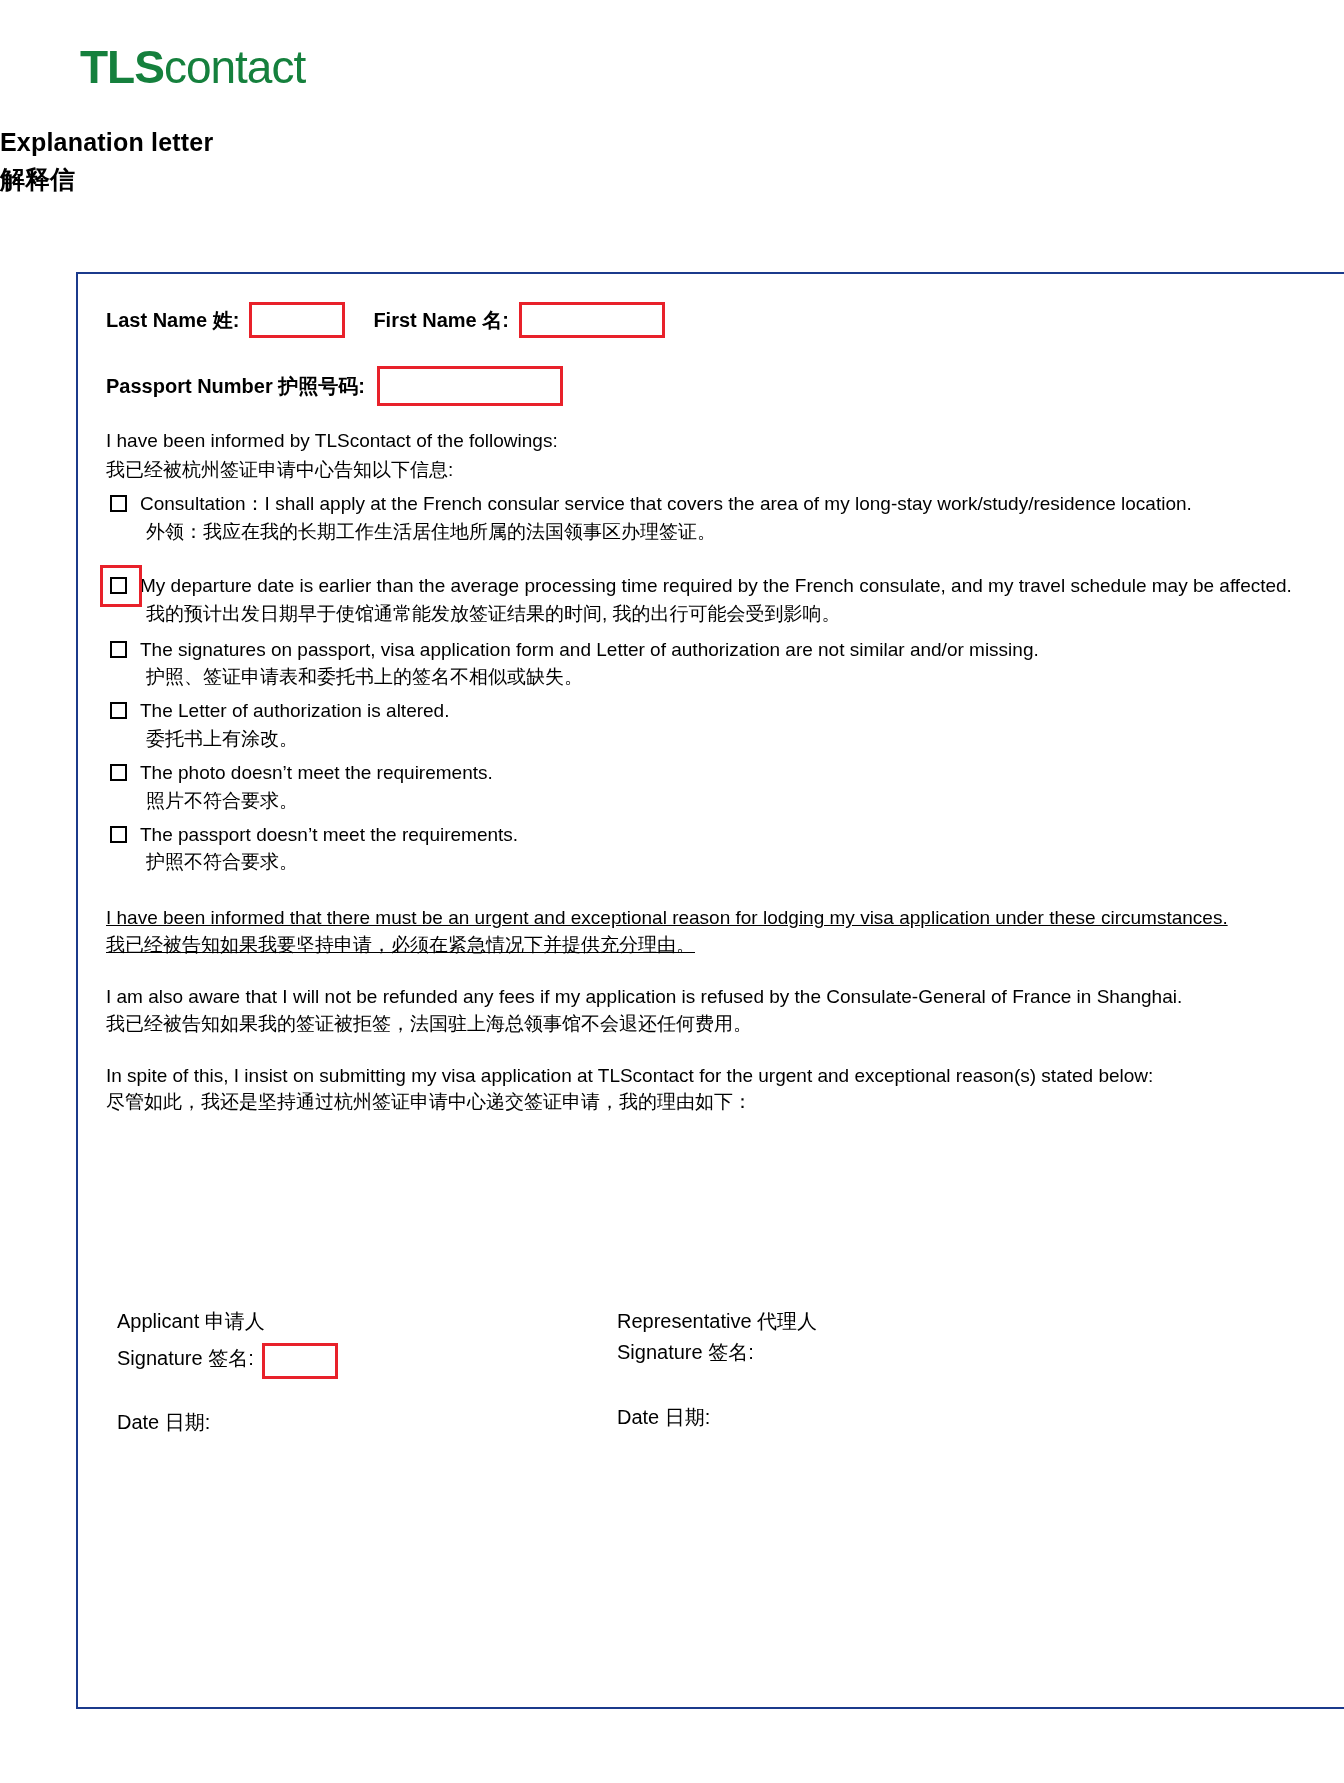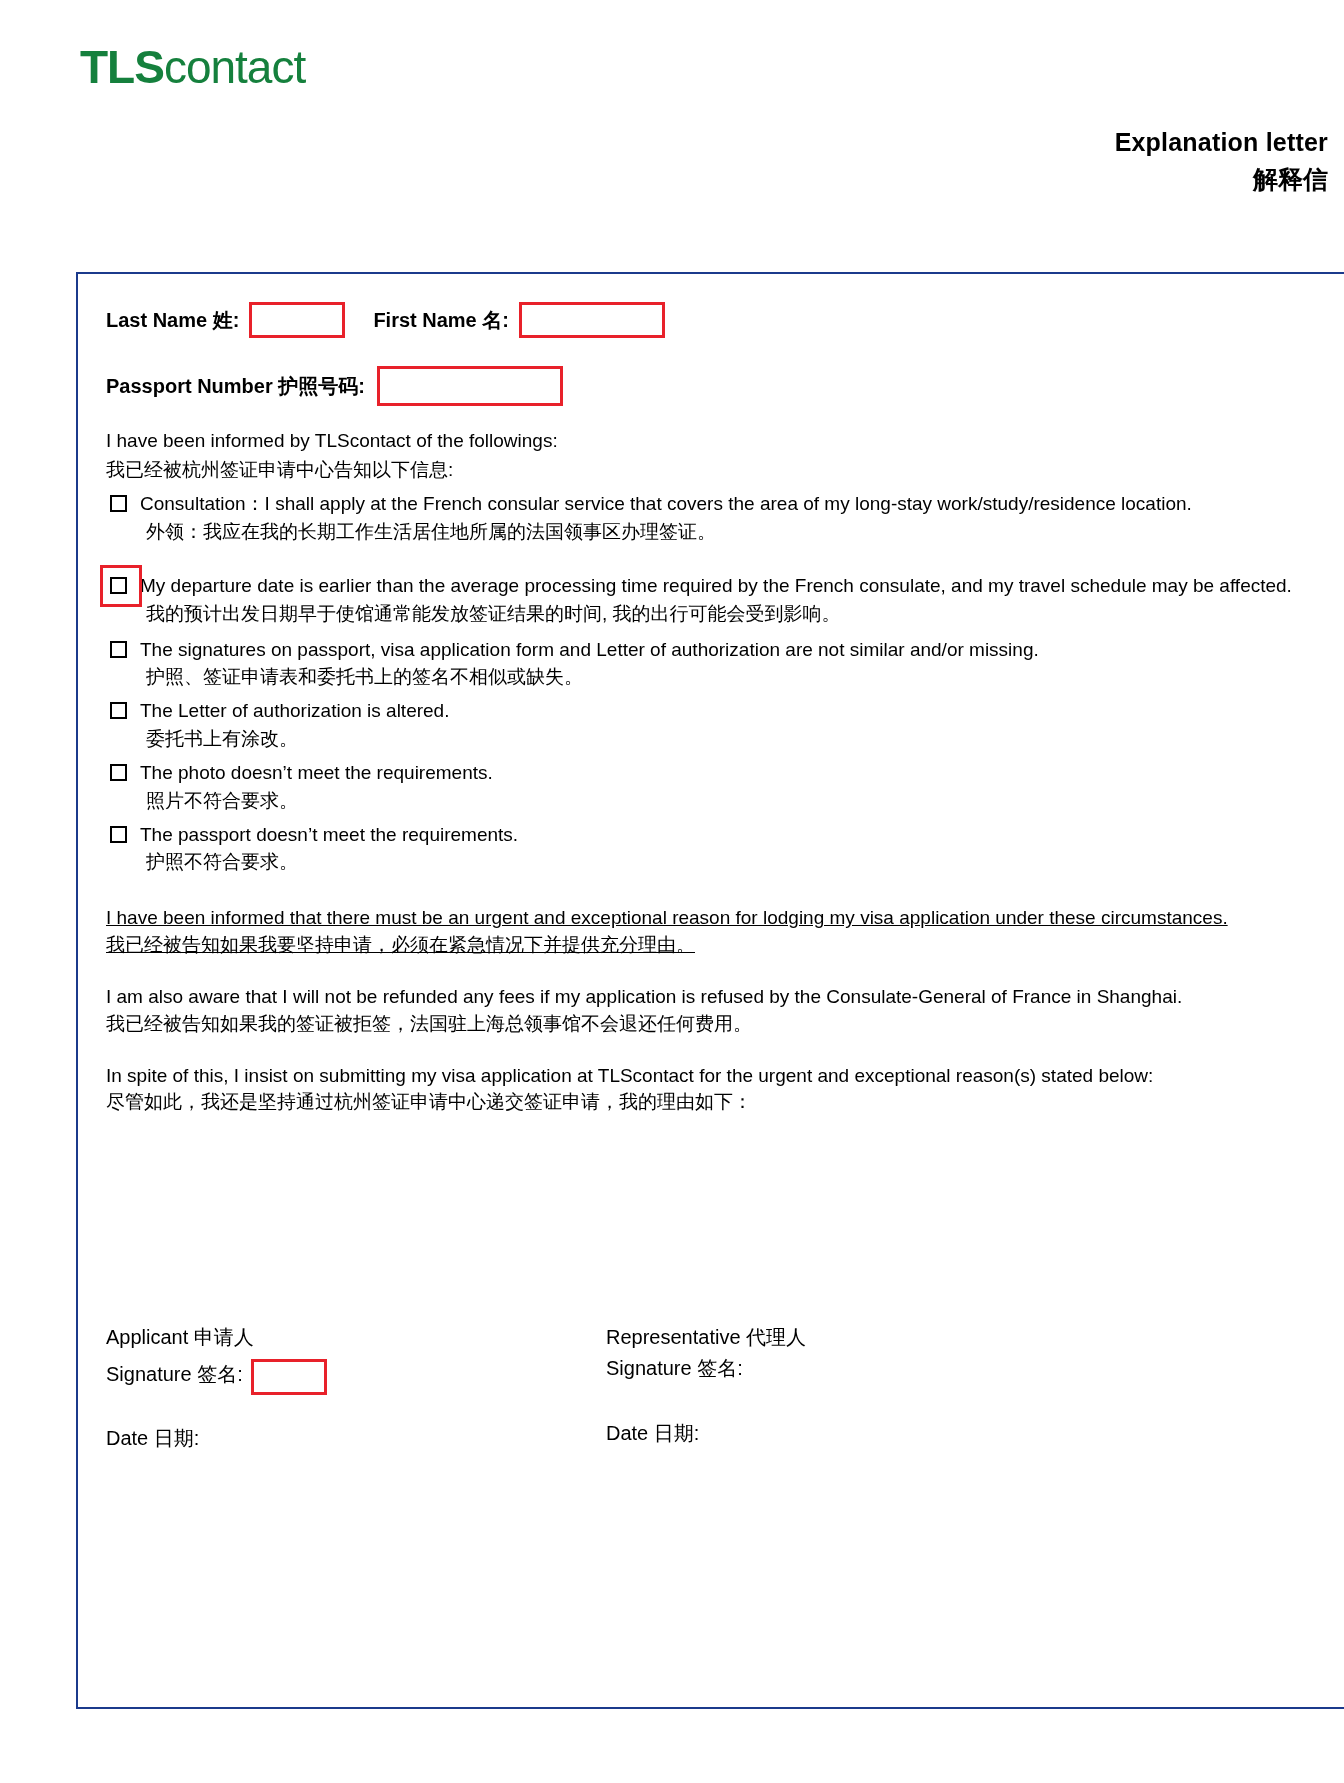--- a/index.html
+++ b/index.html
@@ -34,21 +34,21 @@
   }
   .logo .tls { color: #15803d; }
   .logo .contact { color: #15803d; font-weight: normal; }
 
   
   .title-block {
     position: absolute;
     left: 0;
     top: 128px;
     width: 1328px;
-    text-align: right;
+    text-align: left;
   }
   .title-en {
     font-size: 25px;
     font-weight: bold;
     letter-spacing: 0.2px;
   }
   .title-zh {
     font-size: 25px;
     font-weight: bold;
     margin-top: 6px;
@@ -142,24 +142,23 @@
     width: 42px;
     height: 42px;
     border: 3px solid #e8212a;
     box-sizing: border-box;
     pointer-events: none;
   }
 
   
   .sig-area {
     position: absolute;
-    left: 28px;
+    left: 39px;
     top: 1032px;
     width: 1130px;
-    margin-top: 16px;
   }
   .sig-cols {
     display: flex;
   }
   .sig-col {
     width: 500px;
     font-size: 20px;
     line-height: 1.55;
   }
   .sig-col.second { margin-left: 0; }

